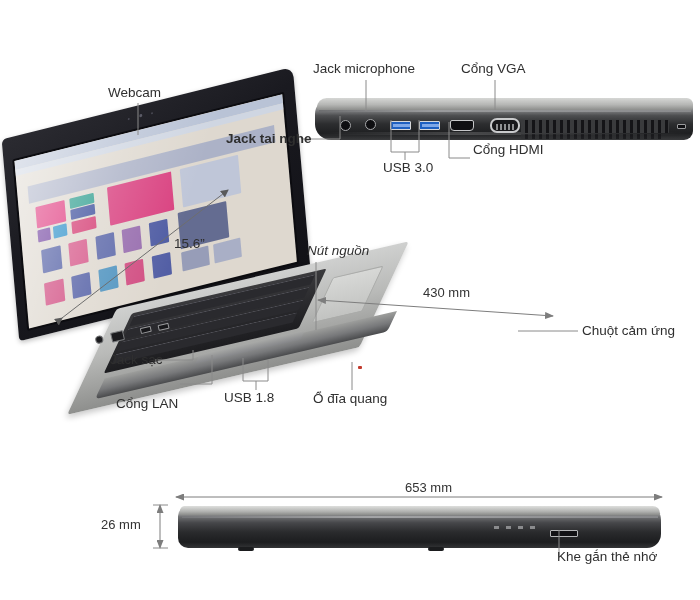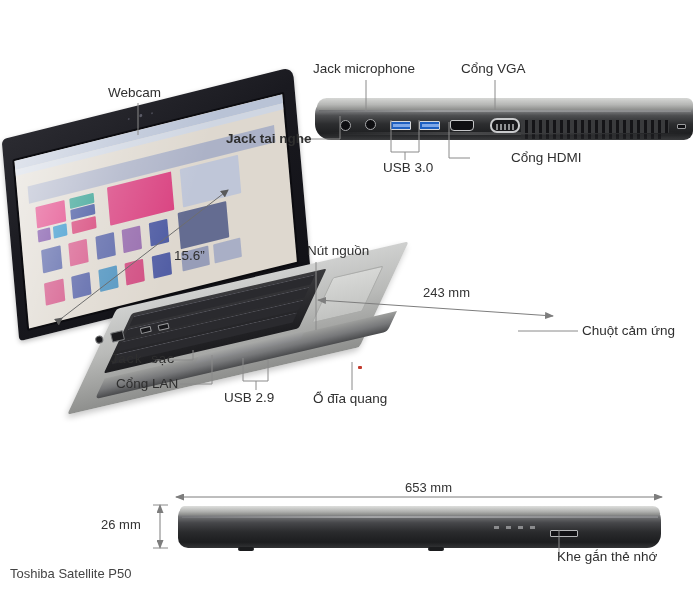--- a/index.html
+++ b/index.html
@@ -350,47 +350,46 @@
 
     <line x1="160" y1="505" x2="160" y2="548" stroke="#7d7d7d" stroke-width="1" marker-end="url(#ar)" marker-start="url(#arS)"></line>
     <line x1="153" y1="505" x2="168" y2="505" stroke="#8a8a8a" stroke-width="1"></line>
     <line x1="153" y1="548" x2="168" y2="548" stroke="#8a8a8a" stroke-width="1"></line>
 
     <line x1="559" y1="530" x2="559" y2="556" stroke="#8a8a8a" stroke-width="1"></line>
   </svg>
 
   <div class="lbl" style="left:108px; top:85px;">Webcam</div>
 
-  <div class="lbl" style="left:174px; top:236px;margin-top:12px;">15.6”</div>
+  <div class="lbl" style="left:174px; top:236px;">15.6”</div>
 
   <div class="lbl" style="left:226px; top:131px;font-weight:bold;">Jack tai nghe</div>
 
   <div class="lbl" style="left:313px; top:61px;">Jack microphone</div>
 
   <div class="lbl" style="left:461px; top:61px;">Cổng VGA</div>
 
   <div class="lbl" style="left:383px; top:160px;">USB 3.0</div>
 
-  <div class="lbl" style="left:473px; top:150px;margin-left:38px;">Cổng HDMI</div>
-
-  <div class="lbl" style="left:307px; top:243px;">Nút nguồn</div>
-
-  <div class="lbl dim-lbl" style="left:423px; top:286px;">243 mm</div>
+  <div class="lbl" style="left:473px; top:142px;">Cổng HDMI</div>
+
+  <div class="lbl" style="left:307px; top:243px;font-style:italic;">Nút nguồn</div>
+
+  <div class="lbl dim-lbl" style="left:423px; top:286px;">430 mm</div>
 
   <div class="lbl" style="left:582px; top:323px;text-align:right;">Chuột cảm ứng</div>
 
-  <div class="lbl" style="left:110px; top:352px;font-family:Liberation Mono, monospace;">Jack sạc</div>
-
-  <div class="lbl" style="left:116px; top:376px;">Cổng LAN</div>
-
-  <div class="lbl" style="left:224px; top:390px;">USB 2.9</div>
+  <div class="lbl" style="left:110px; top:352px;">Jack sạc</div>
+
+  <div class="lbl" style="left:116px; top:396px;">Cổng LAN</div>
+
+  <div class="lbl" style="left:224px; top:390px;">USB 1.8</div>
 
   <div class="lbl" style="left:313px; top:391px;">Ổ đĩa quang</div>
 
   <div class="lbl dim-lbl" style="left:405px; top:481px;">653 mm</div>
 
   <div class="lbl dim-lbl" style="left:101px; top:518px;">26 mm</div>
 
   <div class="lbl" style="left:557px; top:549px;">Khe gắn thẻ nhớ</div>
 
-  <div class="caption">Toshiba Satellite P50</div>
 
 </div>
 
 </body></html>

